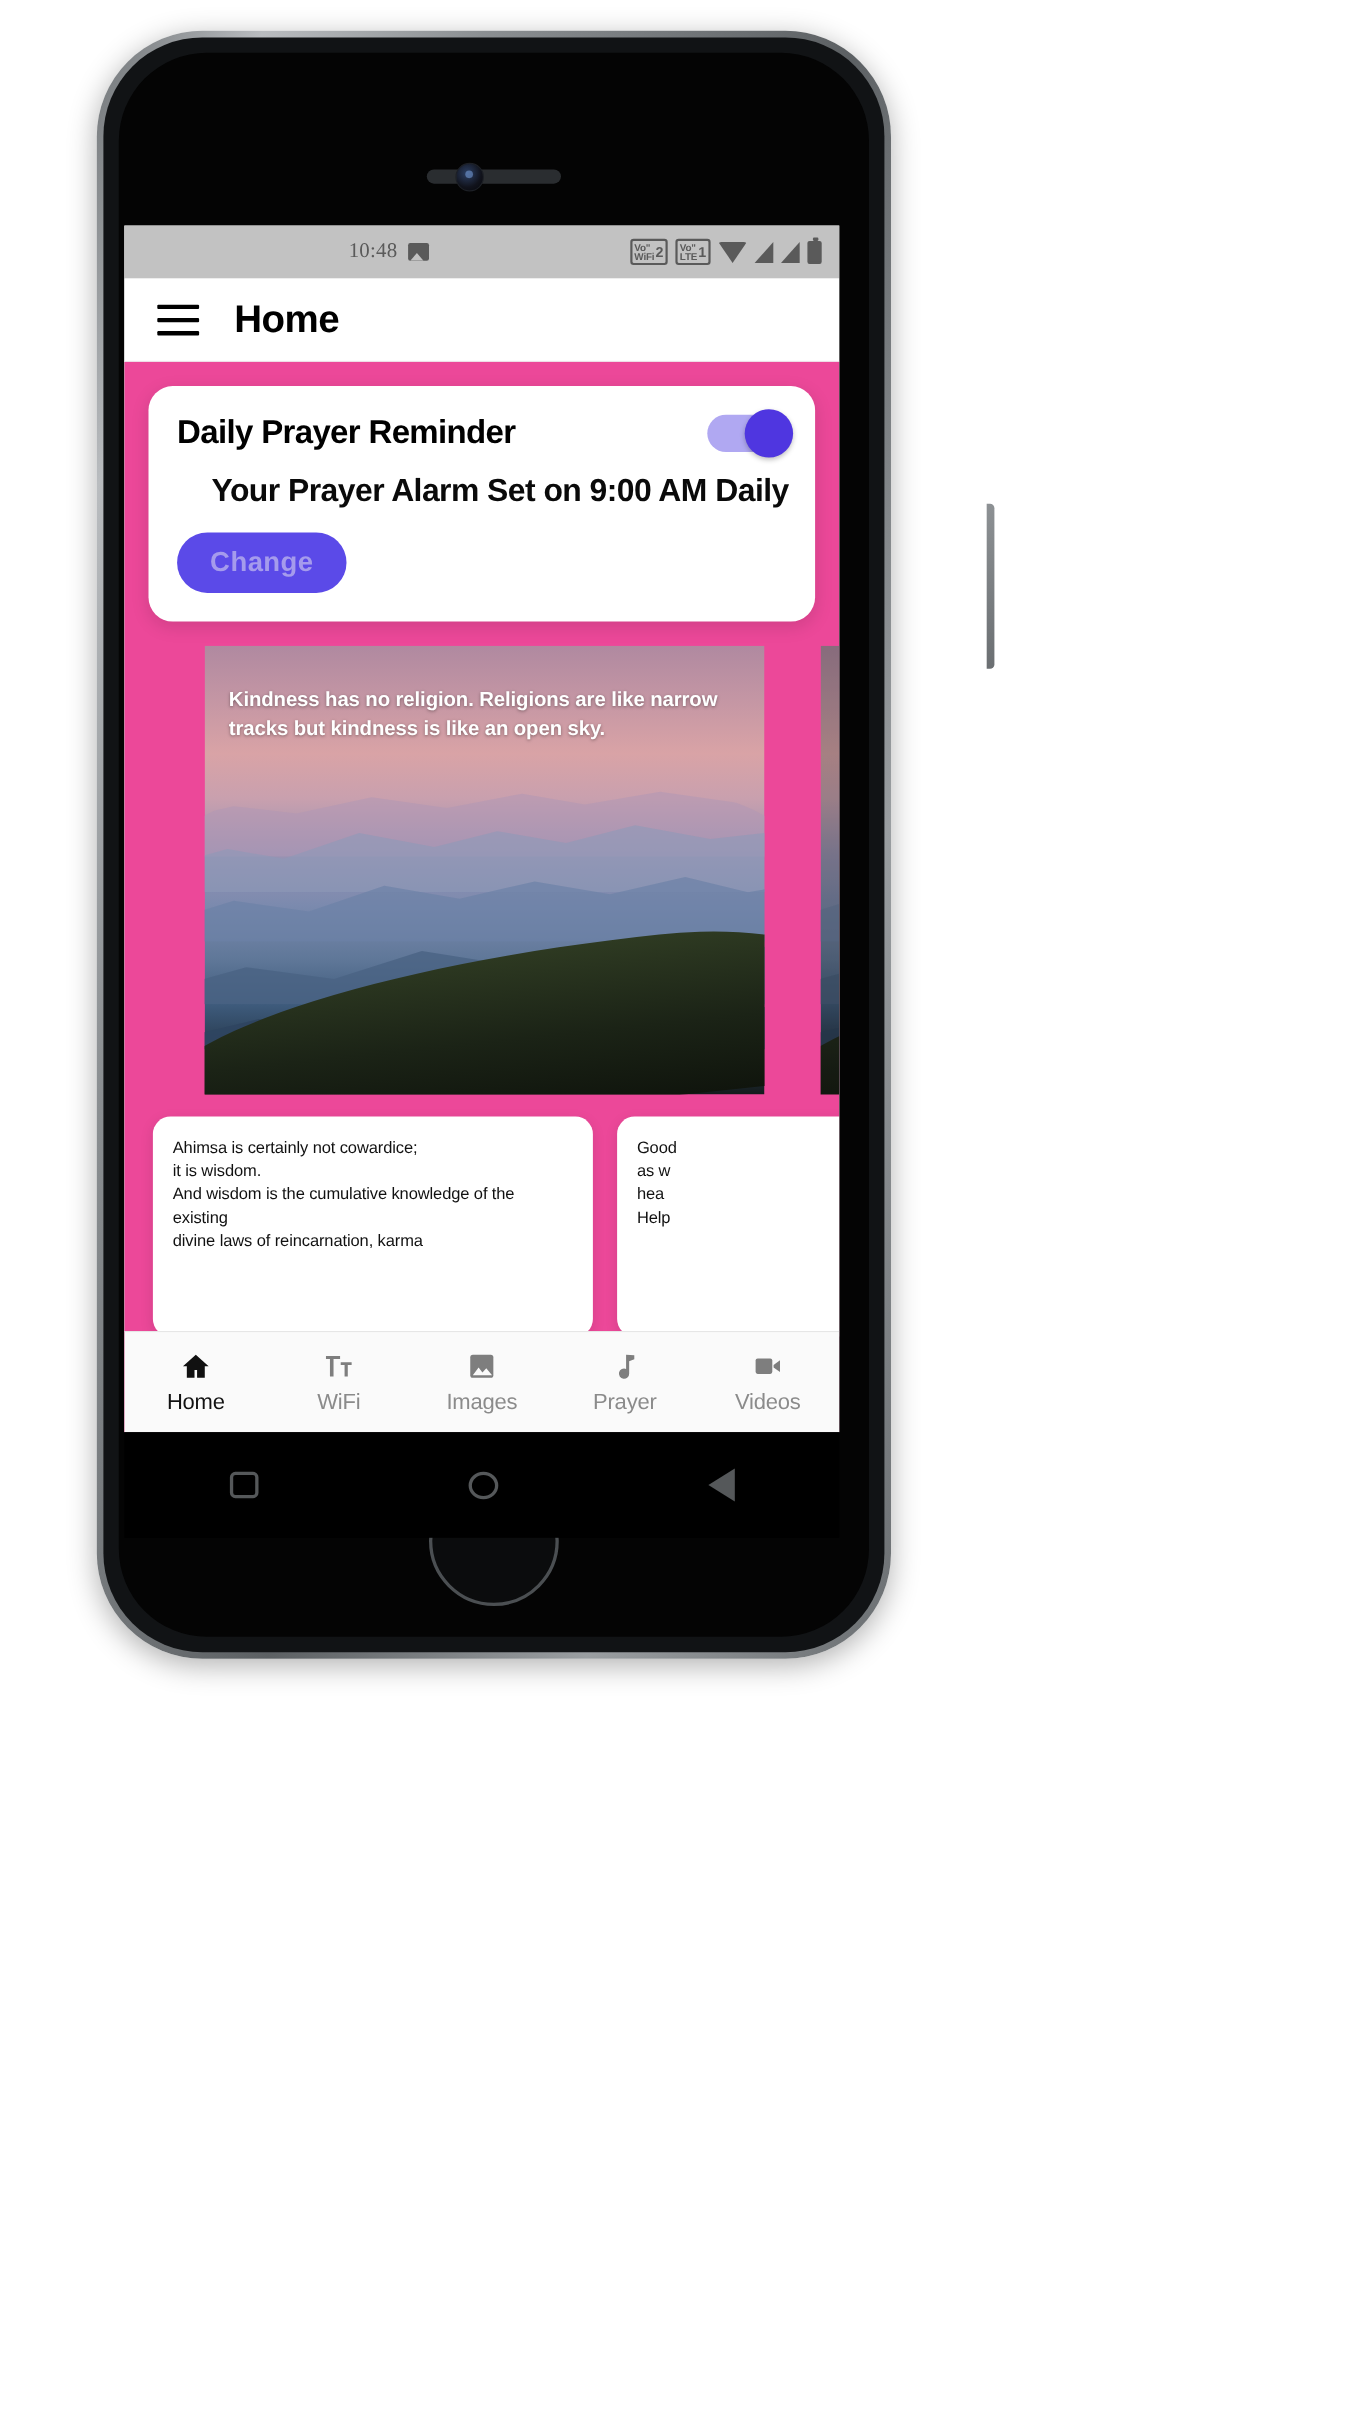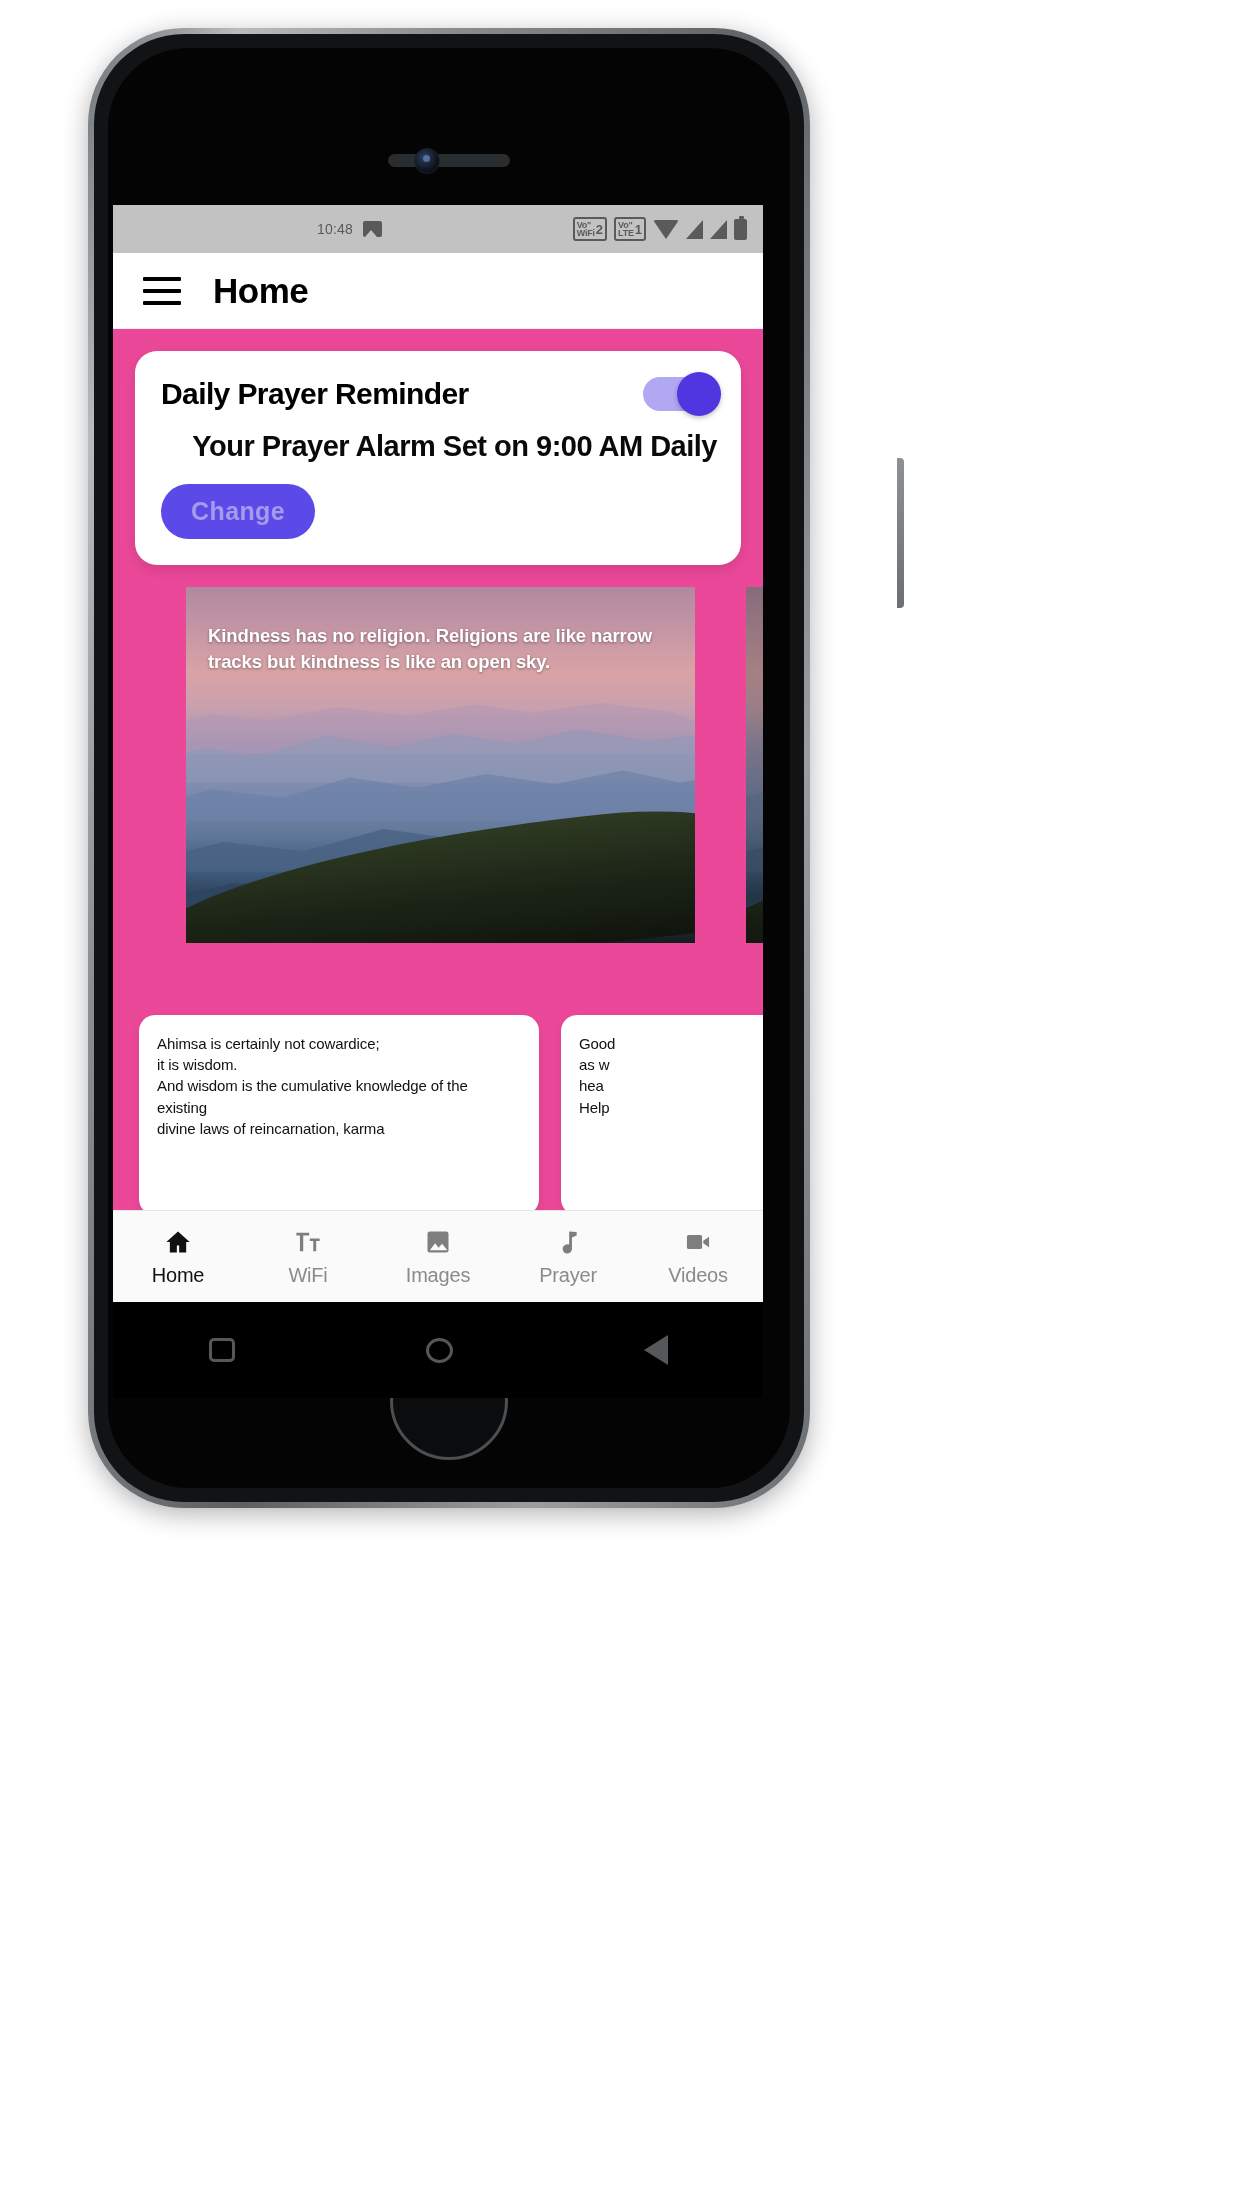--- a/index.html
+++ b/index.html
@@ -86,22 +86,22 @@
     background: #c2c2c2;
     display: flex; align-items: center;
     padding: 0 16px;
     position: relative;
   }
   .sb-left {
     display: flex; align-items: center; gap: 10px;
     margin-left: 188px;
   }
   .sb-time {
-    font-size: 14px; color: #5a5a5a; letter-spacing: .2px;
-    font-family: Liberation Sans, sans-serif;
+    font-size: 19px; color: #5a5a5a; letter-spacing: .2px;
+    font-family: Liberation Serif, serif;
   }
   .sb-img-icon {
     width: 19px; height: 16px; background: #5a5a5a; border-radius: 2px;
     position: relative; overflow: hidden;
   }
   .sb-img-icon::after {
     content: ""; position: absolute; left: 2px; bottom: 0;
     border-left: 6px solid transparent; border-right: 6px solid transparent;
     border-bottom: 7px solid #c2c2c2;
   }
@@ -203,21 +203,21 @@
   }
 
   
   .carousel {
     position: relative;
     margin-top: 22px;
     height: 408px;
   }
   .slide {
     position: absolute; top: 0;
-    height: 356px; overflow: hidden;
+    height: 408px; overflow: hidden;
   }
   .slide.center { left: 73px; width: 509px; }
   .slide.right  { left: 633px;  width: 509px; }
 
   .landscape {
     position: absolute; inset: 0;
     background: linear-gradient(180deg,
        #b089a0 0%,
        #c496a4 12%,
        #d9a3a6 24%,

